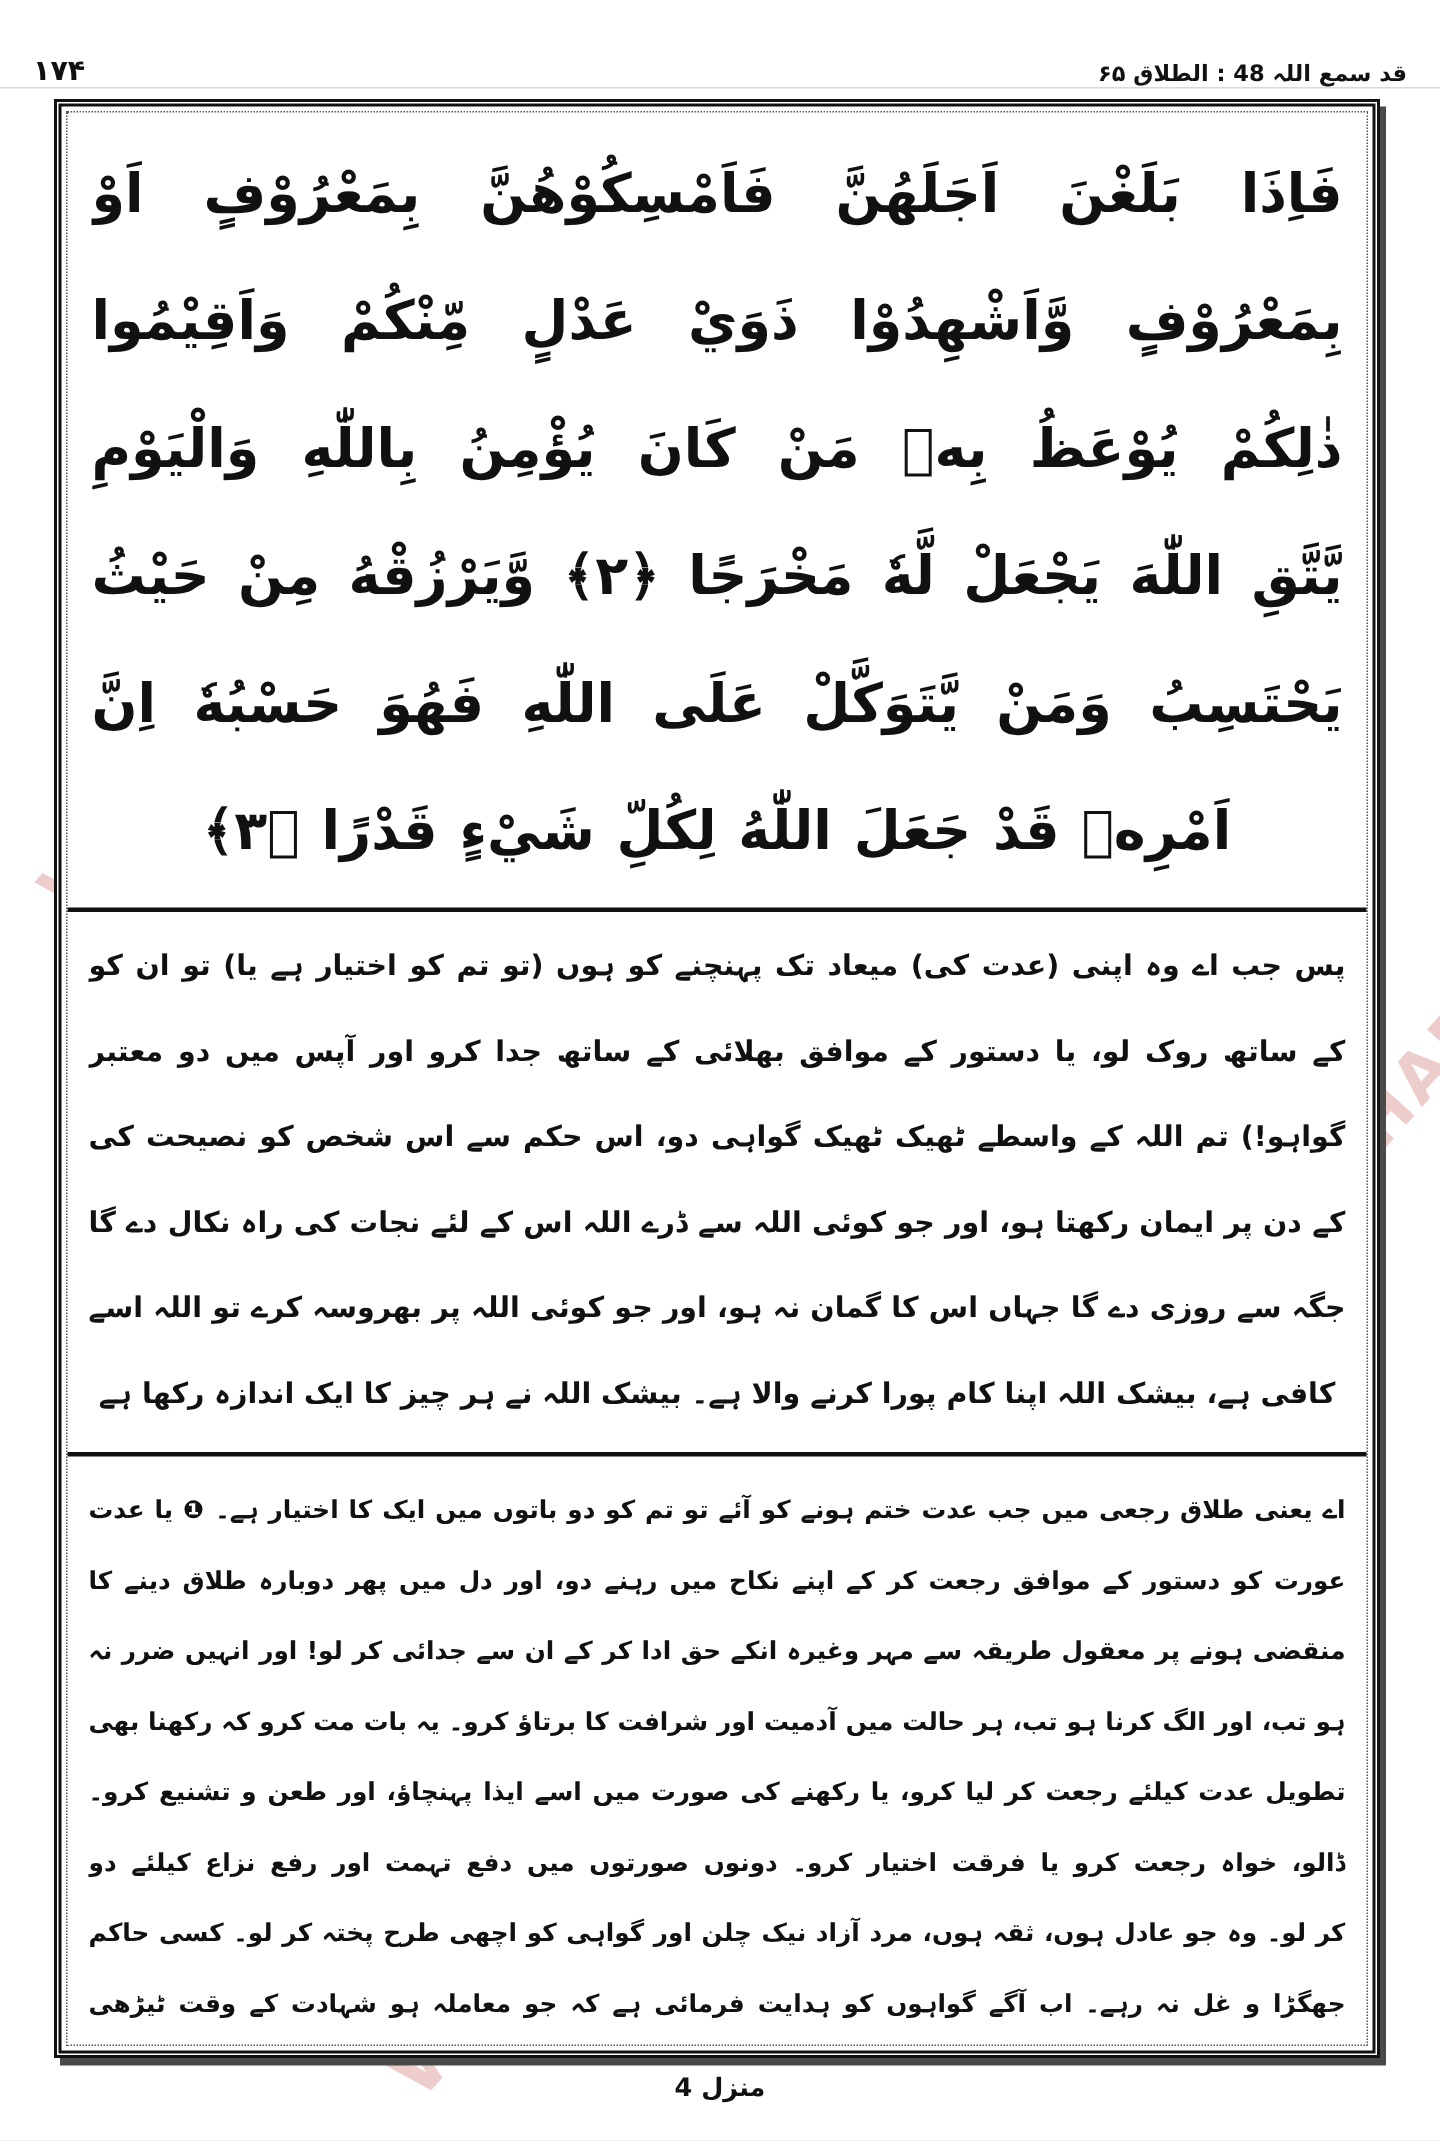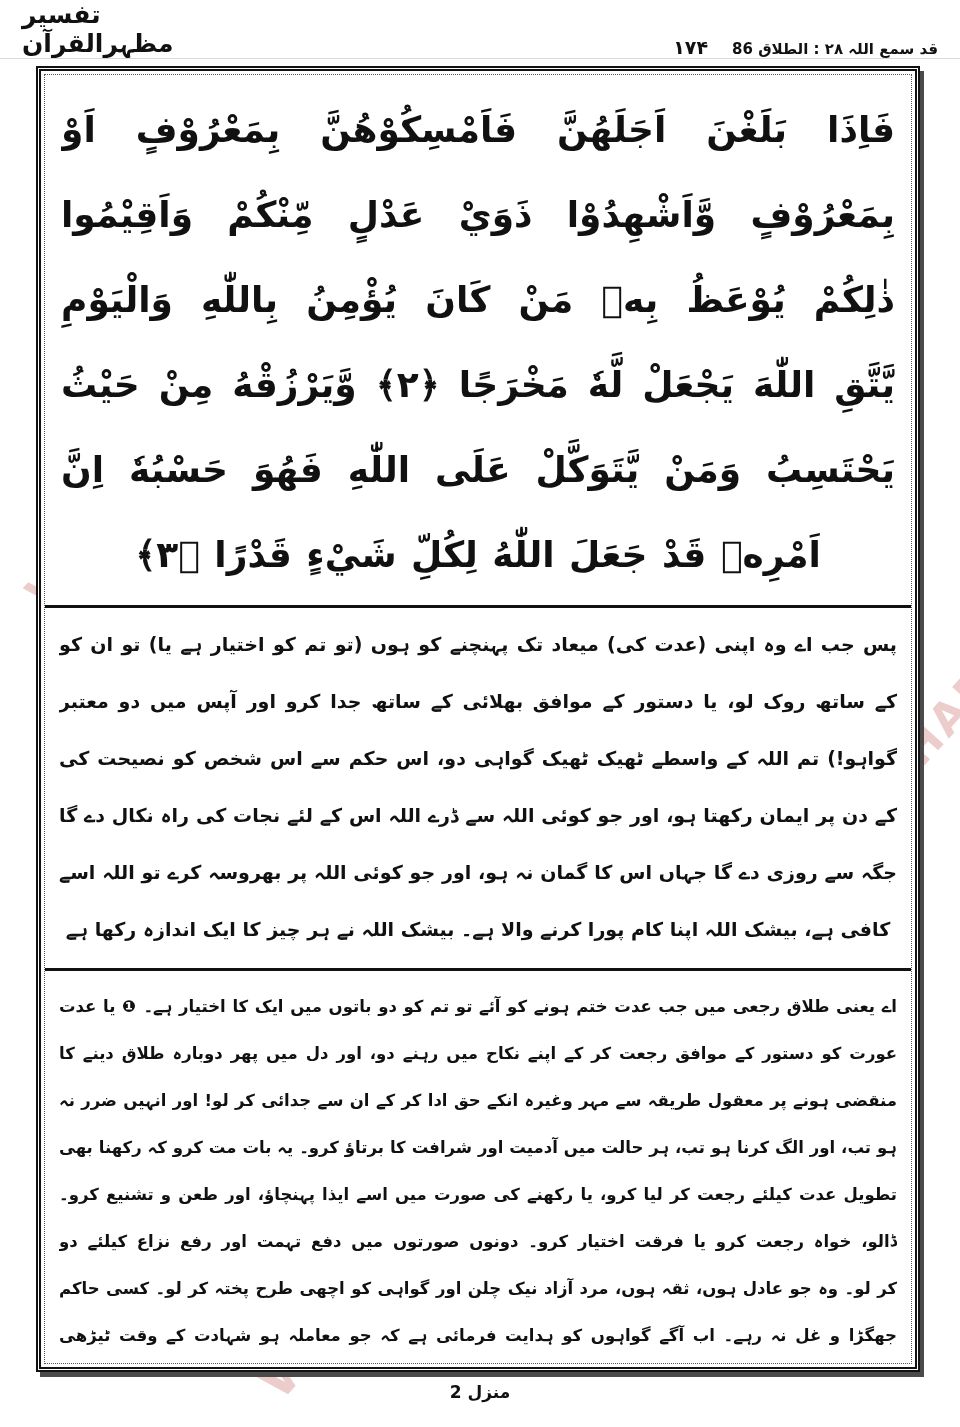--- a/index.html
+++ b/index.html
@@ -12,21 +12,21 @@
     color:#111;
     margin:0 auto;
   }
   
   .header{
     position:absolute;top:14px;left:0;right:0;height:44px;
     display:flex;flex-direction:row;align-items:flex-end;
     padding:0 22px;box-sizing:border-box;
   }
   .header .h-left{width:230px;font-size:15px;font-weight:bold;text-align:right;letter-spacing:0;}
-  .header .h-center{flex:1;text-align:right;font-size:19px;font-weight:bold;}
+  .header .h-center{flex:1;text-align:left;font-size:19px;font-weight:bold;}
   .header .h-right{width:230px;text-align:left;font-size:25px;font-weight:bold;}
   .header-rule{position:absolute;top:58px;left:0;right:0;height:1px;background:#d9d9d9;}
   
   .frame{
     position:absolute;left:36px;top:66px;width:884px;height:1306px;
     box-sizing:border-box;
     border:5px double #111;
     box-shadow:4px 5px 0 #4a4a4a;
     background:#fff;
   }
@@ -98,23 +98,22 @@
 <body>
 
 <div class="page">
 
   <div class="watermark wm1" dir="ltr">WWW.ALMAZHAR.COM</div>
   <div class="watermark wm2" dir="ltr">WWW.ALMAZHAR.COM</div>
   <div class="watermark wm3" dir="ltr">WWW.ALMAZHAR.COM</div>
   <div class="watermark wm4" dir="ltr">WWW.ALMAZHAR.COM</div>
 
   <div class="header">
-    <div class="h-left">قد سمع اللہ ۲۸ : الطلاق 86</div>
+    <div class="h-left">قد سمع اللہ 48 : الطلاق ۶۵</div>
     <div class="h-center">۱۷۴</div>
-    <div class="h-right">تفسیر مظہرالقرآن</div>
   </div>
   <div class="header-rule"></div>
 
   <div class="frame">
     <div class="frame-inner">
 
       <div class="quran" dir="rtl">
         <div class="ql">فَاِذَا بَلَغْنَ اَجَلَهُنَّ فَاَمْسِكُوْهُنَّ بِمَعْرُوْفٍ اَوْ فَارِقُوْهُنَّ</div>
         <div class="ql">بِمَعْرُوْفٍ وَّاَشْهِدُوْا ذَوَيْ عَدْلٍ مِّنْكُمْ وَاَقِيْمُوا الشَّهَادَةَ لِلّٰهِ</div>
         <div class="ql">ذٰلِكُمْ يُوْعَظُ بِهٖ مَنْ كَانَ يُؤْمِنُ بِاللّٰهِ وَالْيَوْمِ الْاٰخِرِ وَمَنْ</div>
@@ -139,15 +138,15 @@
         <div class="cl">ہو تب، اور الگ کرنا ہو تب، ہر حالت میں آدمیت اور شرافت کا برتاؤ کرو۔ یہ بات مت کرو کہ رکھنا بھی مقصود نہ ہو، اور خواہ مخواہ</div>
         <div class="cl">تطویل عدت کیلئے رجعت کر لیا کرو، یا رکھنے کی صورت میں اسے ایذا پہنچاؤ، اور طعن و تشنیع کرو۔ پس ان کو پریشانی میں مت</div>
         <div class="cl">ڈالو، خواہ رجعت کرو یا فرقت اختیار کرو۔ دونوں صورتوں میں دفع تہمت اور رفع نزاع کیلئے دو مسلمانوں کو ان معاملوں پر گواہ</div>
         <div class="cl">کر لو۔ وہ جو عادل ہوں، ثقہ ہوں، مرد آزاد نیک چلن اور گواہی کو اچھی طرح پختہ کر لو۔ کسی حاکم کے سامنے ثابت کرادو،</div>
         <div class="cl">جھگڑا و غل نہ رہے۔ اب آگے گواہوں کو ہدایت فرمائی ہے کہ جو معاملہ ہو شہادت کے وقت ٹیڑھی ترچھی بات نہ کریں، سچی</div>
       </div>
 
     </div>
   </div>
 
-  <div class="footer">منزل 2</div>
+  <div class="footer">منزل 4</div>
 
 </div>
 
 </body></html>

